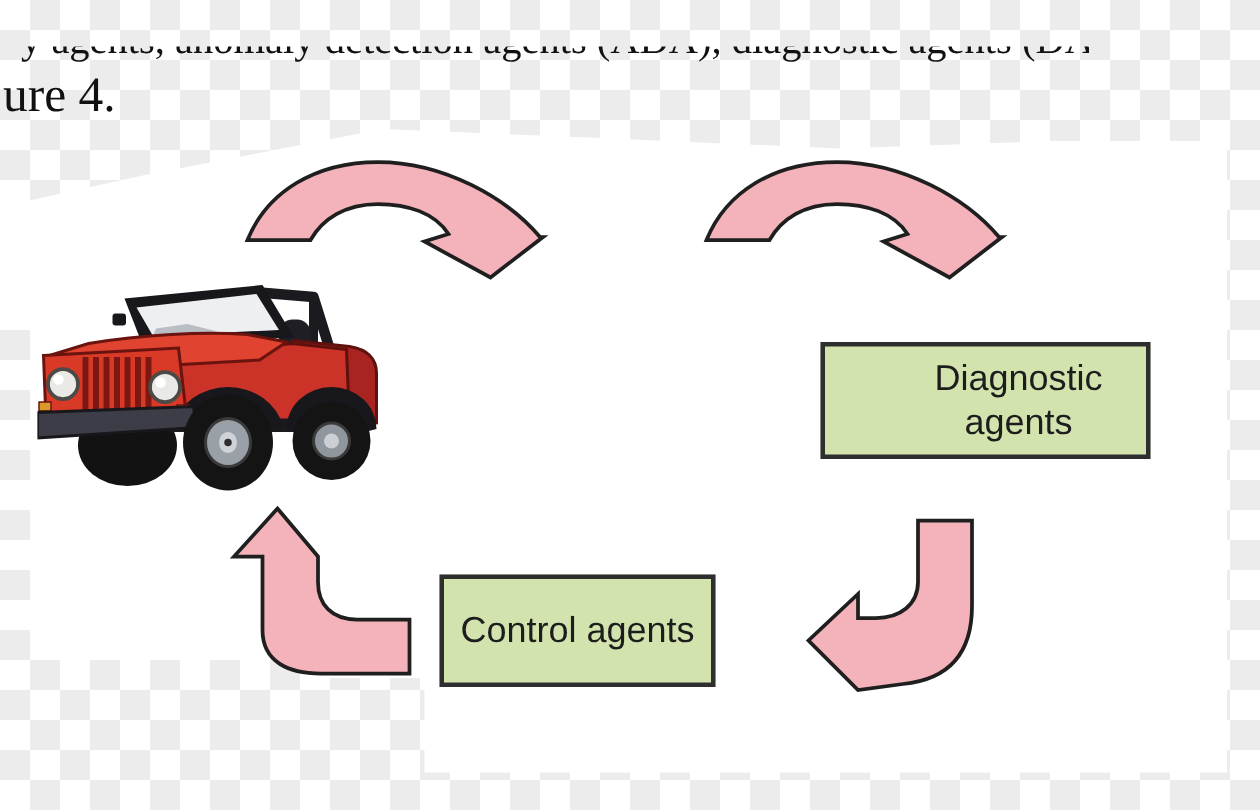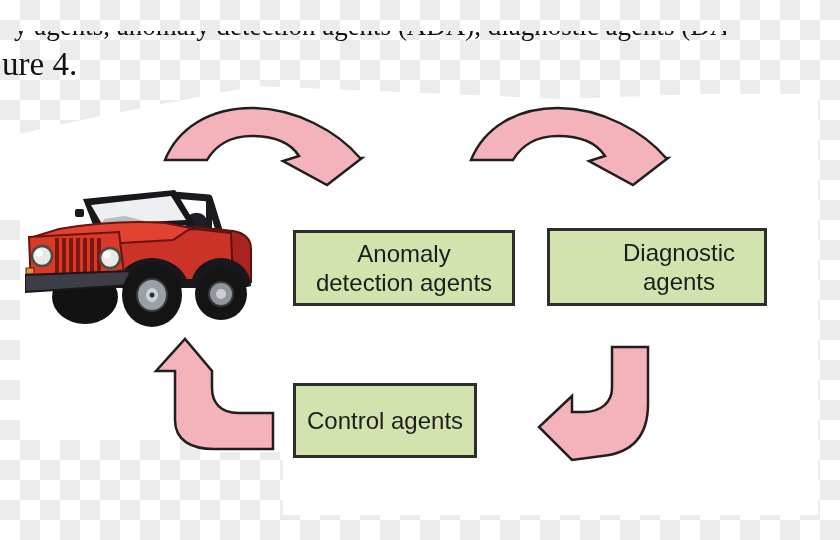--- a/index.html
+++ b/index.html
@@ -104,24 +104,20 @@
 
       <path d="M0,90 L104,86 L106,100 L0,107 Z" fill="#3d3d47" stroke="#17171c" stroke-width="2"></path>
 
       <ellipse cx="127" cy="110" rx="30" ry="32" fill="#141414"></ellipse>
       <ellipse cx="127" cy="110" rx="15" ry="16" fill="#99a0a7" stroke="#3a3a3a" stroke-width="2"></ellipse>
       <ellipse cx="127" cy="110" rx="6" ry="7" fill="#cfd3d7"></ellipse>
       <circle cx="127" cy="110" r="2.5" fill="#2e2e2e"></circle>
     </g>
   </svg>
 
-  <div class="node" id="node-anomaly">
-    <span>Anomaly</span>
-    <span>detection agents</span>
-  </div>
   <div class="node" id="node-diagnostic">
     <span>Diagnostic agents</span>
     <span></span>
   </div>
   <div class="node" id="node-control">
     <span>Control agents</span>
     <span></span>
   </div>
 
 </div>

